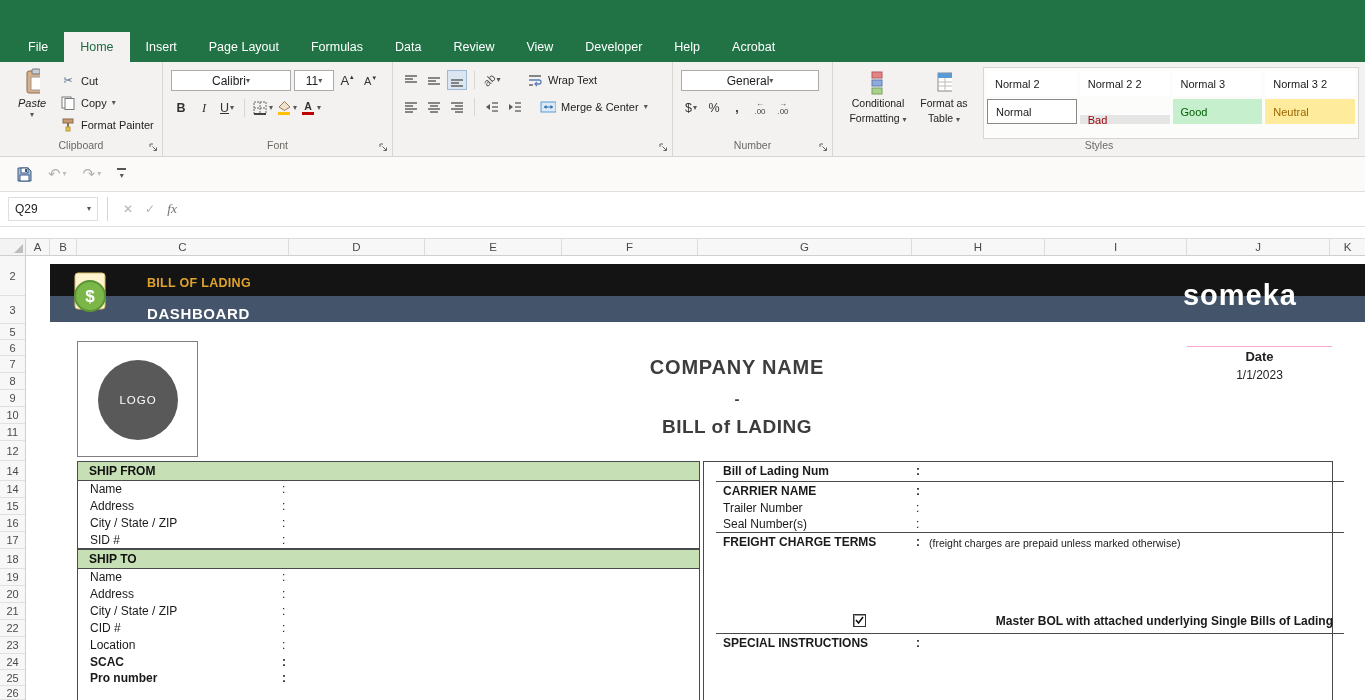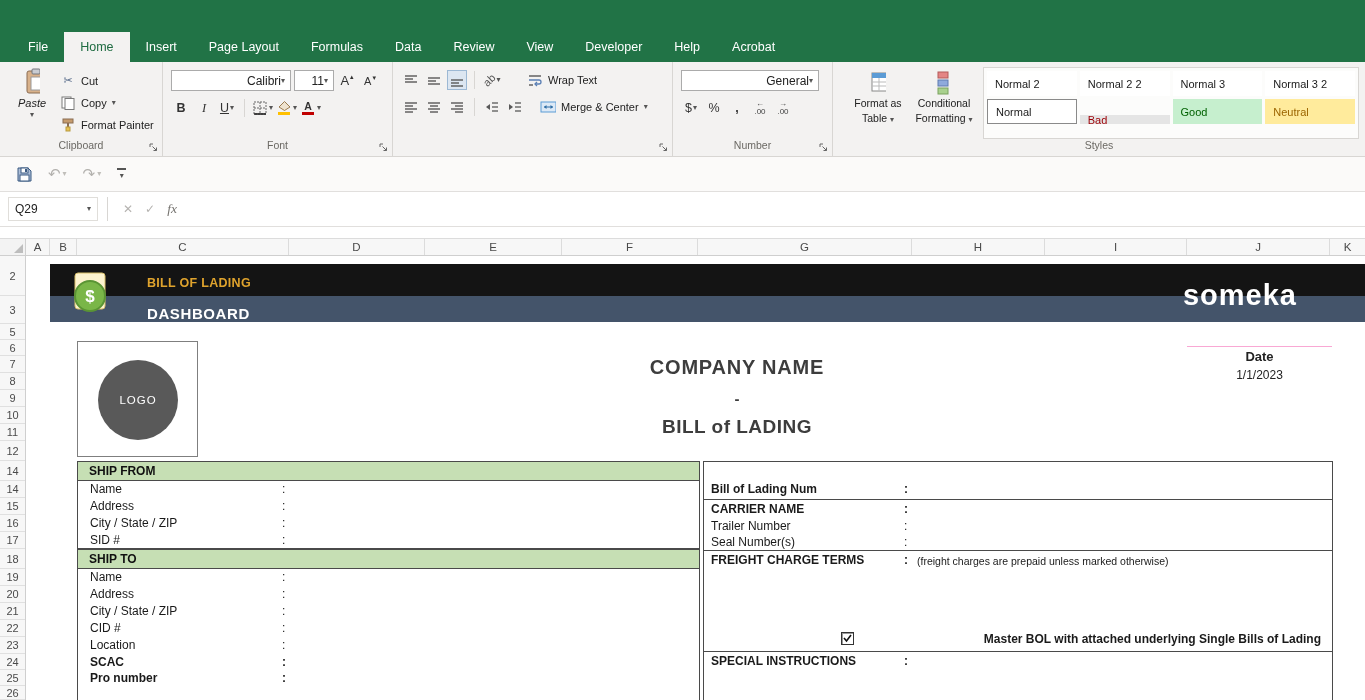--- a/index.html
+++ b/index.html
@@ -25,21 +25,21 @@
 
   .bigbtn { width:48px; display:flex; flex-direction:column; align-items:center; gap:2px; padding-top:1px;
             font-size:11px; color:#222; text-align:center;font-style:italic; }
   .scol { display:flex; flex-direction:column; gap:5px; margin-left:4px; padding-top:5px; }
   .sbtn { display:flex; align-items:center; gap:5px; font-size:11px; color:#222; height:17px; white-space:nowrap; }
   .icn { display:inline-flex; align-items:center; justify-content:center; width:16px; }
 
   .stack2 { display:flex; flex-direction:column; gap:7px; padding-top:3px; }
   .rrow { display:flex; align-items:center; gap:3px; }
   .combo { height:21px; background:#fff; border:1px solid #ababab; display:flex; align-items:center;
-           justify-content:flex-end; padding:0 5px; font-size:12px; color:#222; }
+           justify-content:center; padding:0 5px; font-size:12px; color:#222; }
   .sq { min-width:20px; height:20px; display:flex; align-items:center; justify-content:center;
         font-size:12.5px; color:#333; gap:1px; }
   .sq.sel { background:#dce6f1; border:1px solid #9cb8d4; }
   .bold { font-weight:bold; }
   .ital { font-style:italic; font-family:"Liberation Serif",serif; }
   .undl { text-decoration:underline; }
   .fcbar { display:block; width:12px; height:3px; background:#c00000; margin-top:1px; }
   .fcy  { display:block; width:12px; height:3px; background:#ffc000; margin-top:1px; }
   .ori { display:inline-block; transform:rotate(-45deg); font-size:11px; color:#555; }
   .lblbtn { display:flex; align-items:center; gap:5px; font-size:11px; color:#222; margin-left:22px; white-space:nowrap; }
@@ -112,21 +112,21 @@
 
   .sechdr { position:absolute; left:51px; width:623px; height:20px; background:#C6DFB4;
             border:1px solid #4a4a4a; display:flex; align-items:center; padding-left:11px;
             font-weight:bold; font-size:12px; color:#111; }
   .fieldbox { position:absolute; left:51px; width:623px; border:1px solid #4a4a4a; border-top:none; }
   .frow { position:absolute; left:0; width:100%; height:17px; }
   .flabel { position:absolute; left:12px; top:1px; }
   .fcolon { position:absolute; left:204px; top:1px; }
 
   .bolbox { position:absolute; left:677px; top:205px; width:630px; height:260px; border:1px solid #4a4a4a; }
-  .brow { position:absolute; left:0; width:100%;margin-top:18px; }
+  .brow { position:absolute; left:12px; width:100%; }
   .rlabel { position:absolute; left:7px; top:1px; }
   .rcolon { position:absolute; left:200px; top:1px; font-weight:bold; }
   .note { position:absolute; left:213px; top:3px; font-size:10.5px; }
   .uline { position:absolute; border-bottom:1px solid #333; height:0; }
   .cb { position:absolute; width:13px; height:13px; border:1px solid #333; background:#fff;
         display:flex; align-items:center; justify-content:center; box-shadow:inset 1px 1px 0 #9a9a9a; }
   .supr { vertical-align:super; font-size:8px; font-weight:bold; }
 </style>
 </head>
 <body>
@@ -441,42 +441,42 @@
             <path d="M3.5 3.5 L7.5 7.5 M7.5 4.5 v3 h-3" stroke="#666" fill="none"></path>
           </svg>
       </span>
     </div>
 
     <div class="rgroup" style="flex:1; border-right:none">
       <div class="rgc" style="padding-left:12px">
         <div class="stylebtn">
           <span class="icn">
             <svg width="26" height="26">
+                <rect x="2" y="3" width="10" height="6" fill="#e48585" stroke="#b45a5a"></rect>
+                <rect x="2" y="11" width="10" height="6" fill="#8faadc" stroke="#5f7ab0"></rect>
+                <rect x="2" y="19" width="10" height="6" fill="#a9d18e" stroke="#7aa25e"></rect>
+                <text x="19" y="16" font-size="13" fill="#c00000" text-anchor="middle">≠</text>
+              </svg>
+          </span>
+          <span>Conditional</span>
+          <span><span>Formatting</span> <span class="chev">▾</span></span>
+        </div>
+        <div class="stylebtn">
+          <span class="icn">
+            <svg width="26" height="26">
                 <rect x="2" y="4" width="22" height="18" fill="#fff" stroke="#888"></rect>
                 <rect x="2" y="4" width="22" height="5" fill="#5b9bd5"></rect>
                 <line x1="9" y1="9" x2="9" y2="22" stroke="#bbb"></line>
                 <line x1="17" y1="9" x2="17" y2="22" stroke="#bbb"></line>
                 <line x1="2" y1="13" x2="24" y2="13" stroke="#bbb"></line>
                 <line x1="2" y1="17" x2="24" y2="17" stroke="#bbb"></line>
               </svg>
           </span>
           <span>Format as</span>
           <span><span>Table</span> <span class="chev">▾</span></span>
-        </div>
-        <div class="stylebtn">
-          <span class="icn">
-            <svg width="26" height="26">
-                <rect x="2" y="3" width="10" height="6" fill="#e48585" stroke="#b45a5a"></rect>
-                <rect x="2" y="11" width="10" height="6" fill="#8faadc" stroke="#5f7ab0"></rect>
-                <rect x="2" y="19" width="10" height="6" fill="#a9d18e" stroke="#7aa25e"></rect>
-                <text x="19" y="16" font-size="13" fill="#c00000" text-anchor="middle">≠</text>
-              </svg>
-          </span>
-          <span>Conditional</span>
-          <span><span>Formatting</span> <span class="chev">▾</span></span>
         </div>
         <div class="gallery">
           <div class="gcell">Normal 2</div>
           <div class="gcell">Normal 2 2</div>
           <div class="gcell">Normal 3</div>
           <div class="gcell">Normal 3 2</div>
           <div class="gcell selected">Normal</div>
           <div class="gcell bad">Bad</div>
           <div class="gcell good">Good</div>
           <div class="gcell neutral">Neutral</div>

